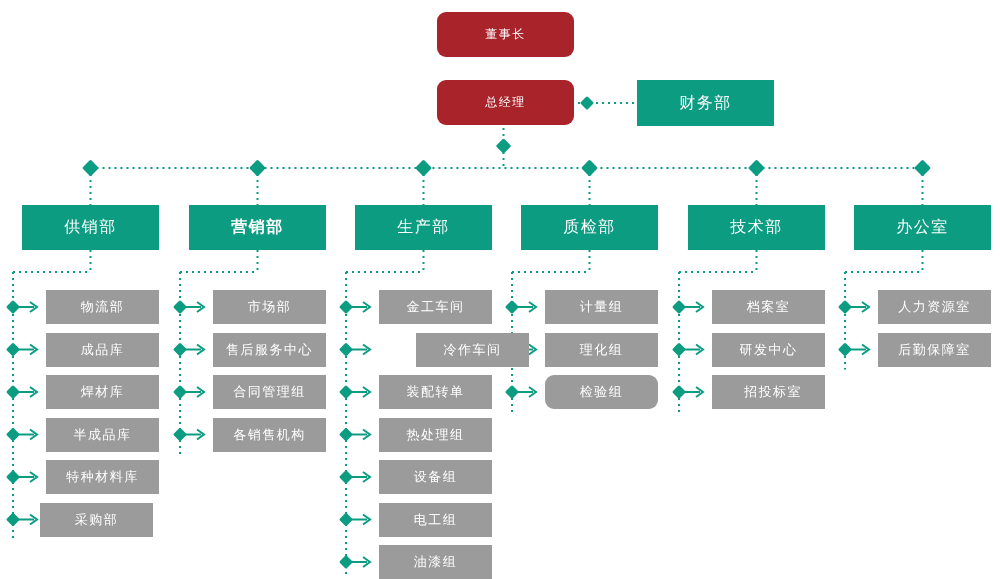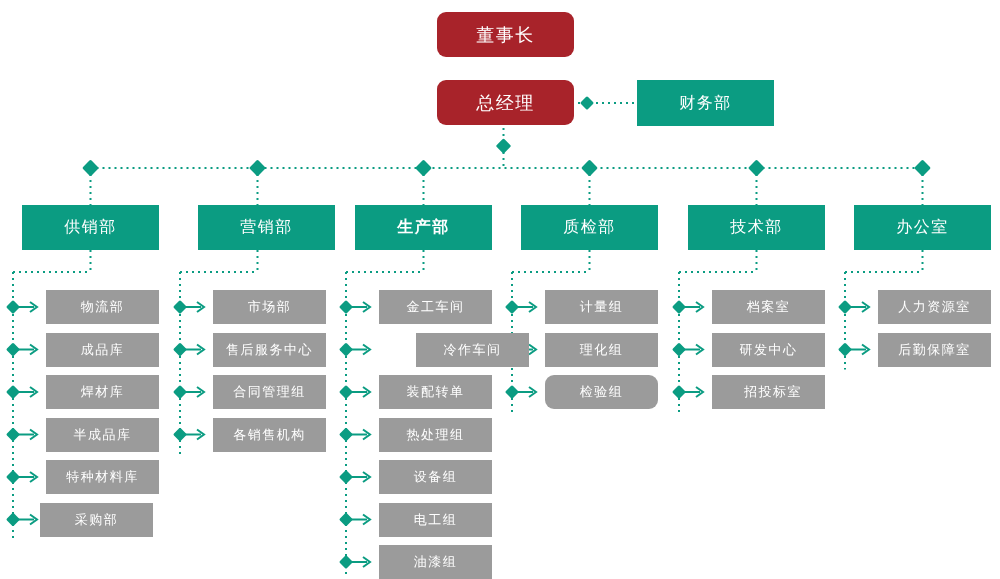--- a/index.html
+++ b/index.html
@@ -6,21 +6,21 @@
   #canvas{
     position:relative;width:1000px;height:579px;background:#ffffff;
     overflow:hidden;font-family:"Liberation Sans",sans-serif;
   }
   #connectors{position:absolute;left:0;top:0;z-index:1;}
   .box{
     position:absolute;z-index:2;display:flex;align-items:center;justify-content:center;
     color:#ffffff;letter-spacing:1.5px;box-sizing:border-box;text-align:center;
     white-space:nowrap;
   }
-  .red{background:var(--red);border-radius:9px;font-size:18px;}
+  .red{background:var(--red);border-radius:9px;font-size:12px;}
   .teal{background:var(--teal);font-size:16px;}
   .gray{background:var(--gray);font-size:13px;}
 </style>
 </head>
 <body>
 
 <div id="canvas" style="--red: #a8232a; --teal: #0b9c82; --gray: #9b9b9b; background: rgb(255, 255, 255);">
   <svg id="connectors" width="1000" height="579">
       <line x1="578" y1="103" x2="637" y2="103" stroke="#0b9c82" stroke-width="2" stroke-dasharray="2 4"></line>
       <rect x="-5" y="-5" width="10" height="10" rx="1.5" transform="translate(587,103) rotate(45)" fill="#0b9c82"></rect>
@@ -141,26 +141,26 @@
   <div class="box red" id="gm" style="left:437px;top:80px;width:137px;height:45px;">总经理</div>
 
   <div id="columns">
       <div class="box teal" style="left: 22px; top: 205px; width: 137px; height: 45px;">供销部</div>
       <div class="box gray" style="left: 46px; top: 290px; width: 113px; height: 34px;">物流部</div>
       <div class="box gray" style="left: 46px; top: 332.5px; width: 113px; height: 34px;">成品库</div>
       <div class="box gray" style="left: 46px; top: 375px; width: 113px; height: 34px;">焊材库</div>
       <div class="box gray" style="left: 46px; top: 417.5px; width: 113px; height: 34px;">半成品库</div>
       <div class="box gray" style="left: 46px; top: 460px; width: 113px; height: 34px;">特种材料库</div>
       <div class="box gray" style="left: 40px; top: 502.5px; width: 113px; height: 34px;">采购部</div>
-      <div class="box teal" style="left: 198px; top: 205px; width: 137px; height: 45px;">营销部</div>
+      <div class="box teal" style="left: 189px; top: 205px; width: 137px; height: 45px; font-weight: bold;">营销部</div>
       <div class="box gray" style="left: 213px; top: 290px; width: 113px; height: 34px;">市场部</div>
       <div class="box gray" style="left: 213px; top: 332.5px; width: 113px; height: 34px;">售后服务中心</div>
       <div class="box gray" style="left: 213px; top: 375px; width: 113px; height: 34px;">合同管理组</div>
       <div class="box gray" style="left: 213px; top: 417.5px; width: 113px; height: 34px;">各销售机构</div>
-      <div class="box teal" style="left: 355px; top: 205px; width: 137px; height: 45px; font-weight: bold;">生产部</div>
+      <div class="box teal" style="left: 355px; top: 205px; width: 137px; height: 45px;">生产部</div>
       <div class="box gray" style="left: 379px; top: 290px; width: 113px; height: 34px; text-align: center;">金工车间</div>
       <div class="box gray" style="left: 379px; top: 332.5px; width: 113px; height: 34px; margin-left: 37px;">冷作车间</div>
       <div class="box gray" style="left: 379px; top: 375px; width: 113px; height: 34px;">装配转单</div>
       <div class="box gray" style="left: 379px; top: 417.5px; width: 113px; height: 34px;">热处理组</div>
       <div class="box gray" style="left: 379px; top: 460px; width: 113px; height: 34px;">设备组</div>
       <div class="box gray" style="left: 379px; top: 502.5px; width: 113px; height: 34px;">电工组</div>
       <div class="box gray" style="left: 379px; top: 545px; width: 113px; height: 34px;">油漆组</div>
       <div class="box teal" style="left: 521px; top: 205px; width: 137px; height: 45px;">质检部</div>
       <div class="box gray" style="left: 545px; top: 290px; width: 113px; height: 34px;">计量组</div>
       <div class="box gray" style="left: 545px; top: 332.5px; width: 113px; height: 34px;">理化组</div>

